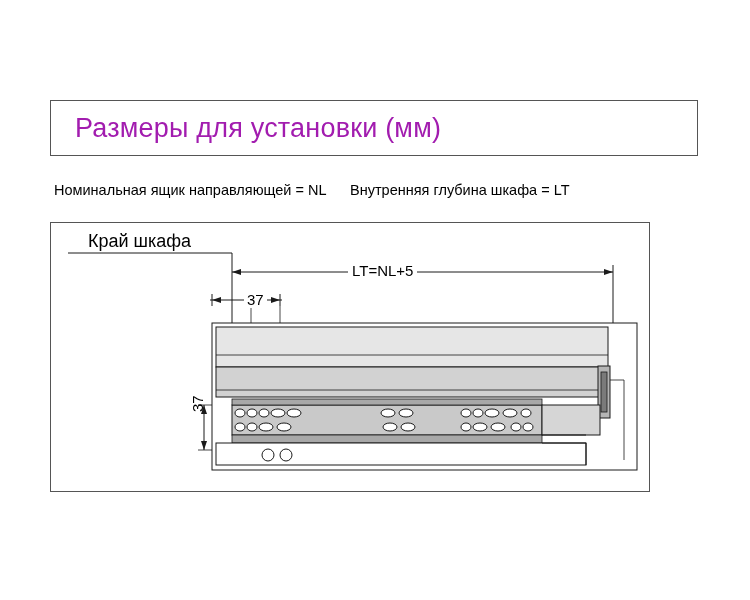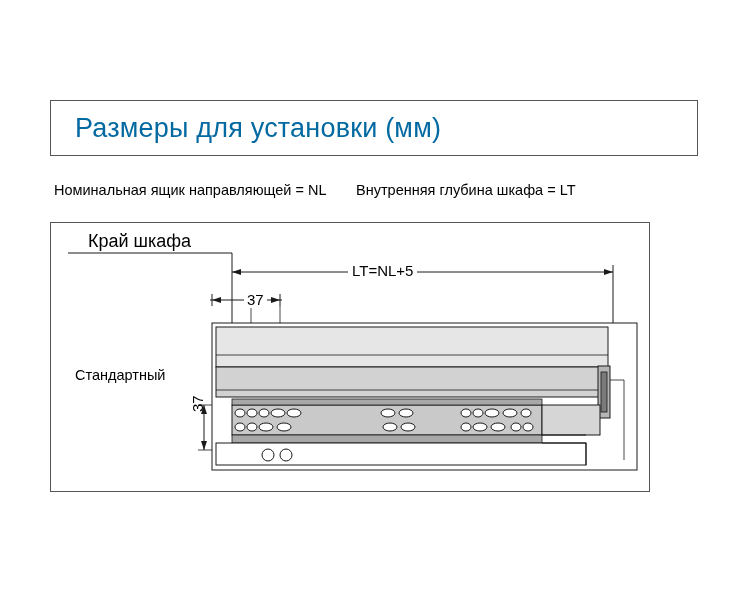--- a/index.html
+++ b/index.html
@@ -25,35 +25,35 @@
     height: 56px;
     border: 1px solid #555555;
     box-sizing: border-box;
     display: flex;
     align-items: center;
     padding-left: 24px;
   }
   .title-text {
     font-size: 27px;
     letter-spacing: 0.2px;
-    color: #0369a1;
+    color: #a21caf;
     white-space: nowrap;
   }
 
   
   .legend {
     position: absolute;
     left: 54px;
     top: 182px;
     width: 650px;
     font-size: 14.5px;
     white-space: nowrap;
   }
   .legend .seg2 {
-    margin-left: 26px;
+    margin-left: 20px;
   }
 
   
   .frame {
     position: absolute;
     left: 50px;
     top: 222px;
     width: 600px;
     height: 270px;
     border: 1px solid #555555;
@@ -212,18 +212,17 @@
     <line x1="542" y1="443" x2="586" y2="443" stroke="#1a1a1a" stroke-width="1"></line>
 
     <line x1="216" y1="355" x2="608" y2="355" stroke="#1a1a1a" stroke-width="0.8"></line>
     <line x1="216" y1="390" x2="598" y2="390" stroke="#1a1a1a" stroke-width="0.8"></line>
   </g>
 </svg>
 
 <div class="lbl-cabinet-edge">Край шкафа</div>
 
 <div class="lbl-standard-drawer">
-  <div>Стандартный</div>
 </div>
 
 <div class="lbl-lt">LT=NL+5</div>
 <div class="lbl-37-top">37</div>
 <div class="lbl-37-side">37</div>
 
 </body></html>

